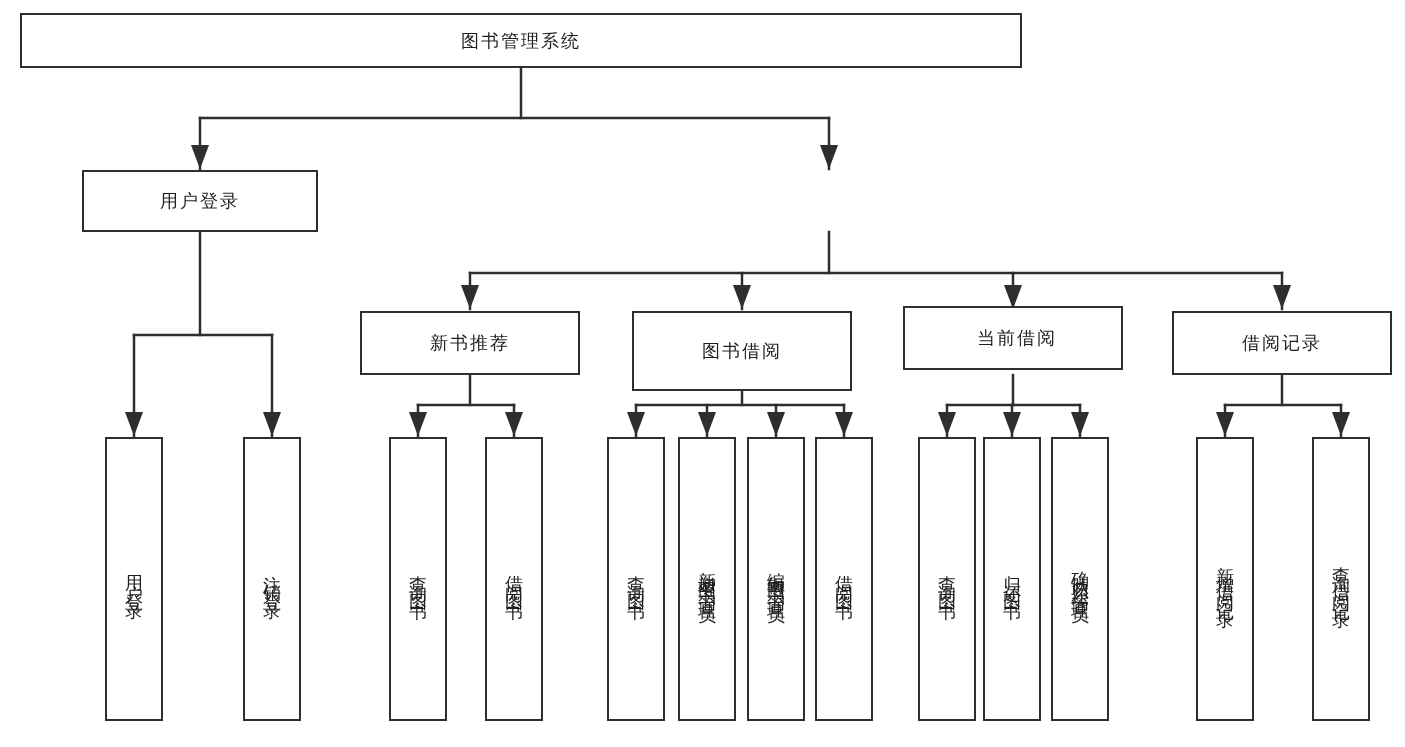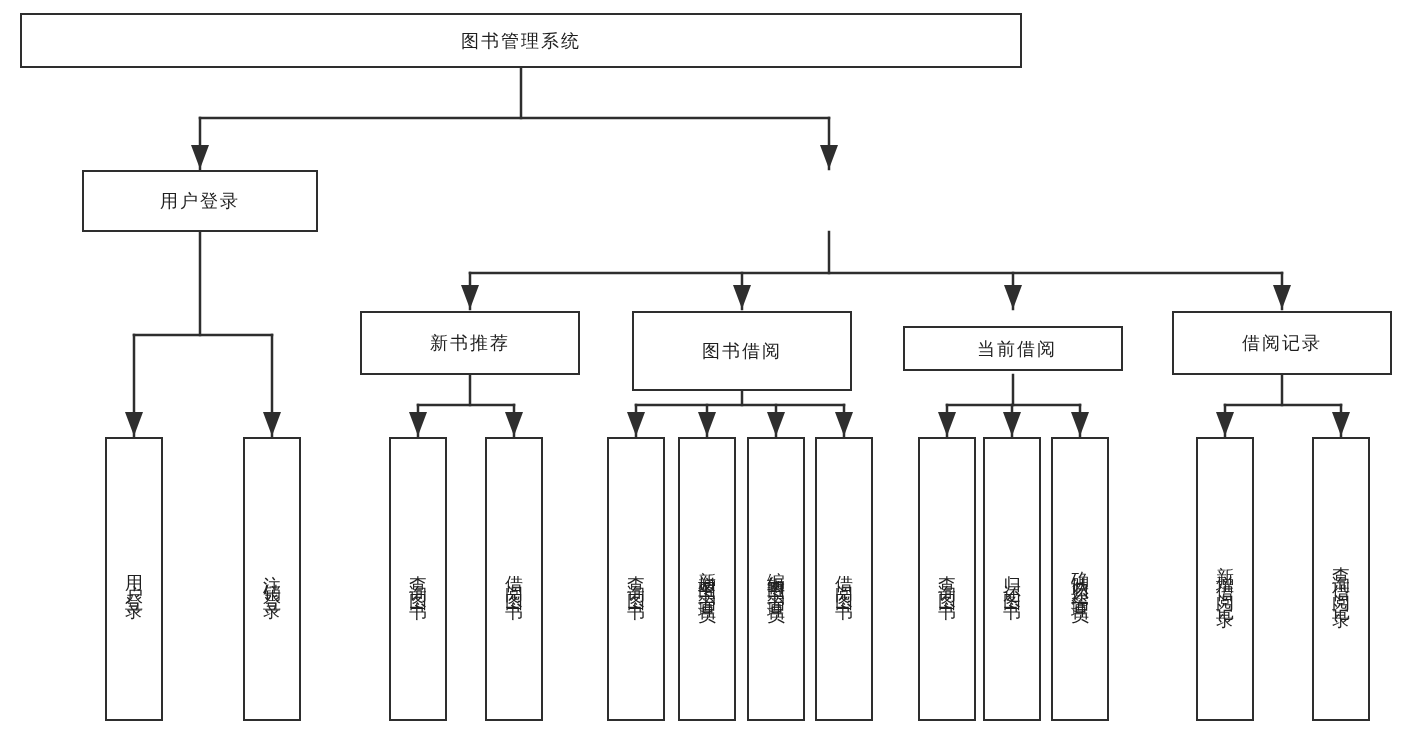--- a/index.html
+++ b/index.html
@@ -115,21 +115,21 @@
       <path d="M1341,405 V436" marker-end="url(#arw)"></path>
     </g>
   </svg>
 
   <div class="node hnode" style="left:20px; top:13px; width:1002px; height:55px;">图书管理系统</div>
 
   <div class="node hnode" style="left:82px; top:170px; width:236px; height:62px;">用户登录</div>
 
   <div class="node hnode" style="left:360px; top:311px; width:220px; height:64px;">新书推荐</div>
   <div class="node hnode" style="left:632px; top:311px; width:220px; height:80px;">图书借阅</div>
-  <div class="node hnode" style="left:903px; top:326px; width:220px; height:45px;padding-left:8px;">当前借阅</div>
+  <div class="node hnode" style="left:903px; top:306px; width:220px; height:64px;padding-left:8px;">当前借阅</div>
   <div class="node hnode" style="left:1172px; top:311px; width:220px; height:64px;">借阅记录</div>
 
   <div class="node vnode" style="left:105px;">用户登录</div>
   <div class="node vnode" style="left:243px;">注销登录</div>
 
   <div class="node vnode" style="left:389px;">查询图书</div>
   <div class="node vnode" style="left:485px;">借阅图书</div>
 
   <div class="node vnode" style="left:607px;">查询图书</div>
   <div class="node vnode long" style="left:678px;">新增图书（管理员）</div>

